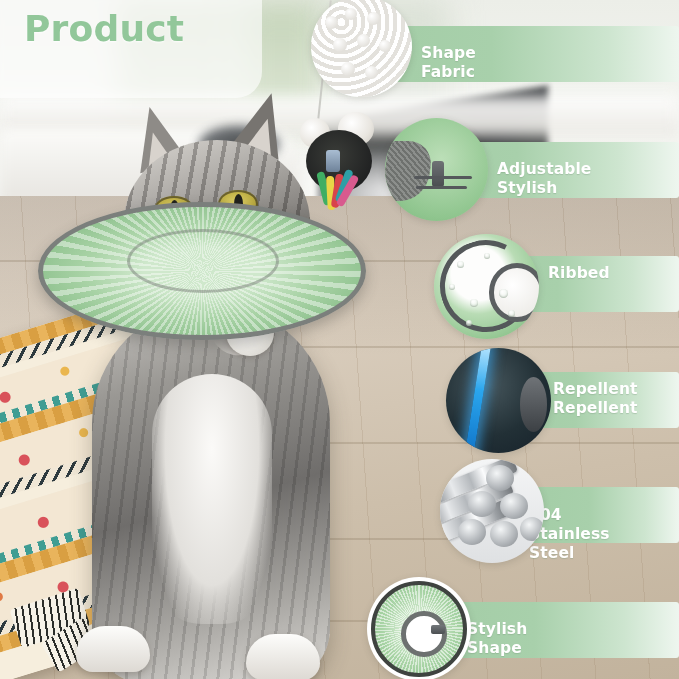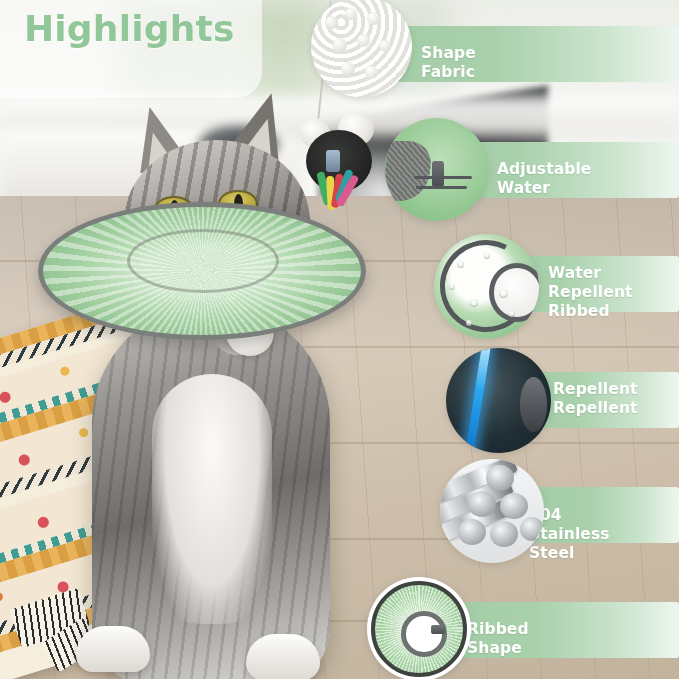--- a/index.html
+++ b/index.html
@@ -295,53 +295,52 @@
     <div class="toy-clip"></div>
     <div class="feather" style="left:316px;top:172px;background:#3fae63;transform:rotate(-14deg);"></div>
     <div class="feather" style="left:326px;top:176px;background:#e9d547;transform:rotate(-3deg);"></div>
     <div class="feather" style="left:336px;top:174px;background:#d8434b;transform:rotate(9deg);"></div>
     <div class="feather" style="left:346px;top:170px;background:#2f9fa6;transform:rotate(20deg);"></div>
     <div class="feather" style="left:352px;top:176px;background:#d85a8e;transform:rotate(30deg);"></div>
   </div>
 
   <div class="header-panel"></div>
   <div class="title">
-    <div>Highlights</div>
+    <div>Product</div>
   </div>
 
   <div class="feature">
     <div class="bar" style="left:356px;top:26px;width:323px;"></div>
     <div class="bar-label" style="left:421px;top:44px;">Shape Fabric</div>
     <div class="circ c-ribbed" style="left:311px;top:-4px;width:101px;height:101px;">
       <span class="bump" style="left:14px;top:20px;width:13px;height:13px;"></span>
       <span class="bump" style="left:34px;top:12px;width:12px;height:12px;"></span>
       <span class="bump" style="left:56px;top:16px;width:13px;height:13px;"></span>
       <span class="bump" style="left:22px;top:42px;width:14px;height:14px;"></span>
       <span class="bump" style="left:46px;top:38px;width:13px;height:13px;"></span>
       <span class="bump" style="left:68px;top:44px;width:12px;height:12px;"></span>
       <span class="bump" style="left:30px;top:66px;width:14px;height:14px;"></span>
       <span class="bump" style="left:54px;top:70px;width:13px;height:13px;"></span>
     </div>
   </div>
 
   <div class="feature">
     <div class="bar" style="left:400px;top:142px;width:279px;"></div>
-    <div class="bar-label" style="left:497px;top:160px;">Adjustable Water</div>
+    <div class="bar-label" style="left:497px;top:160px;">Adjustable Stylish</div>
     <div class="circ c-string" style="left:385px;top:118px;width:103px;height:103px;">
       <span class="gusset"></span>
       <span class="cordlock"></span>
       <span class="cord" style="left:28%;top:56%;width:56%;"></span>
       <span class="cord" style="left:30%;top:66%;width:50%;"></span>
     </div>
   </div>
 
   <div class="feature">
     <div class="bar" style="left:470px;top:256px;width:209px;"></div>
     <div class="bar-label" style="left:548px;top:264px;">
-      <div>Water Repellent</div>
       <div>Ribbed</div>
     </div>
     <div class="circ c-water" style="left:434px;top:234px;width:105px;height:105px;">
       <span class="rim"></span>
       <span class="inner"></span>
       <span class="drop" style="left:22%;top:26%;width:7px;height:7px;"></span>
       <span class="drop" style="left:14%;top:48%;width:6px;height:6px;"></span>
       <span class="drop" style="left:34%;top:62%;width:8px;height:8px;"></span>
       <span class="drop" style="left:48%;top:18%;width:6px;height:6px;"></span>
       <span class="drop" style="left:62%;top:52%;width:9px;height:9px;"></span>
@@ -373,21 +372,21 @@
       <span class="rod-end" style="left:28px;top:32px;width:28px;height:26px;"></span>
       <span class="rod-end" style="left:60px;top:34px;width:28px;height:26px;"></span>
       <span class="rod-end" style="left:18px;top:60px;width:28px;height:26px;"></span>
       <span class="rod-end" style="left:50px;top:62px;width:28px;height:26px;"></span>
       <span class="rod-end" style="left:80px;top:58px;width:24px;height:24px;"></span>
     </div>
   </div>
 
   <div class="feature">
     <div class="bar" style="left:430px;top:602px;width:249px;"></div>
-    <div class="bar-label" style="left:467px;top:620px;">Ribbed Shape</div>
+    <div class="bar-label" style="left:467px;top:620px;">Stylish Shape</div>
     <div class="circ c-shape" style="left:367px;top:577px;width:104px;height:104px;">
       <span class="disc"></span>
       <span class="hole"></span>
       <span class="clip"></span>
     </div>
   </div>
 
 </div>
 
 </body></html>

